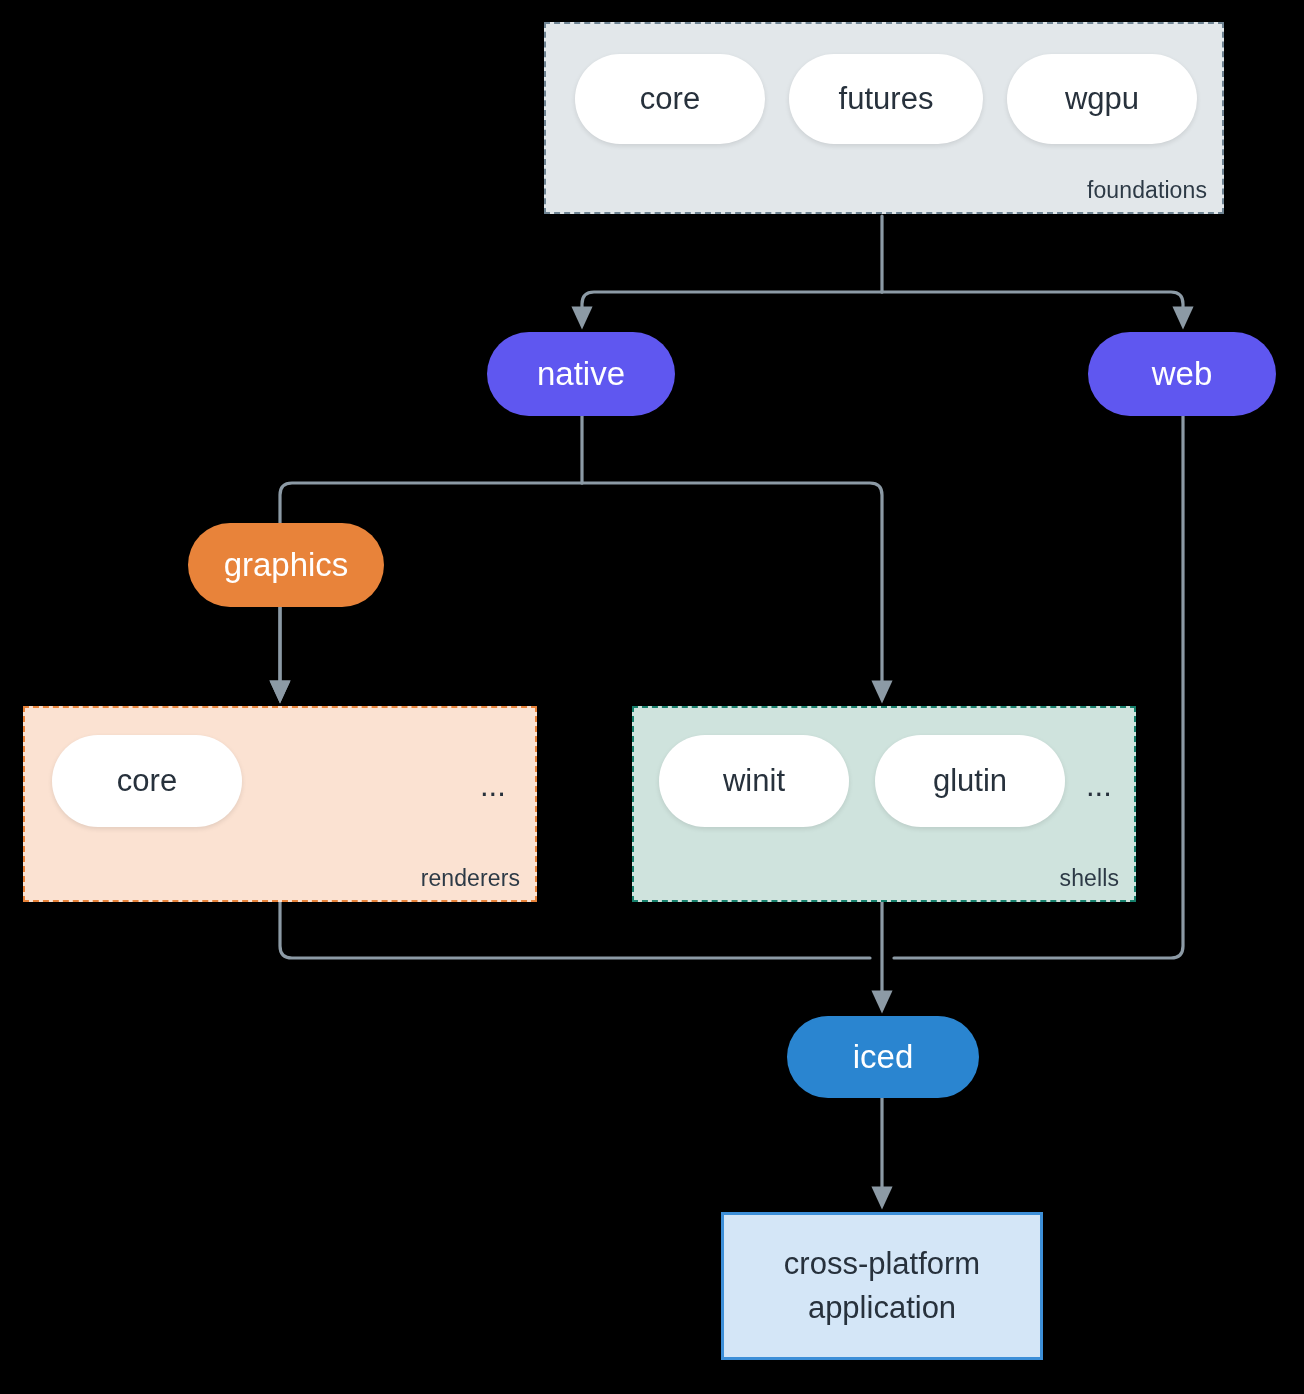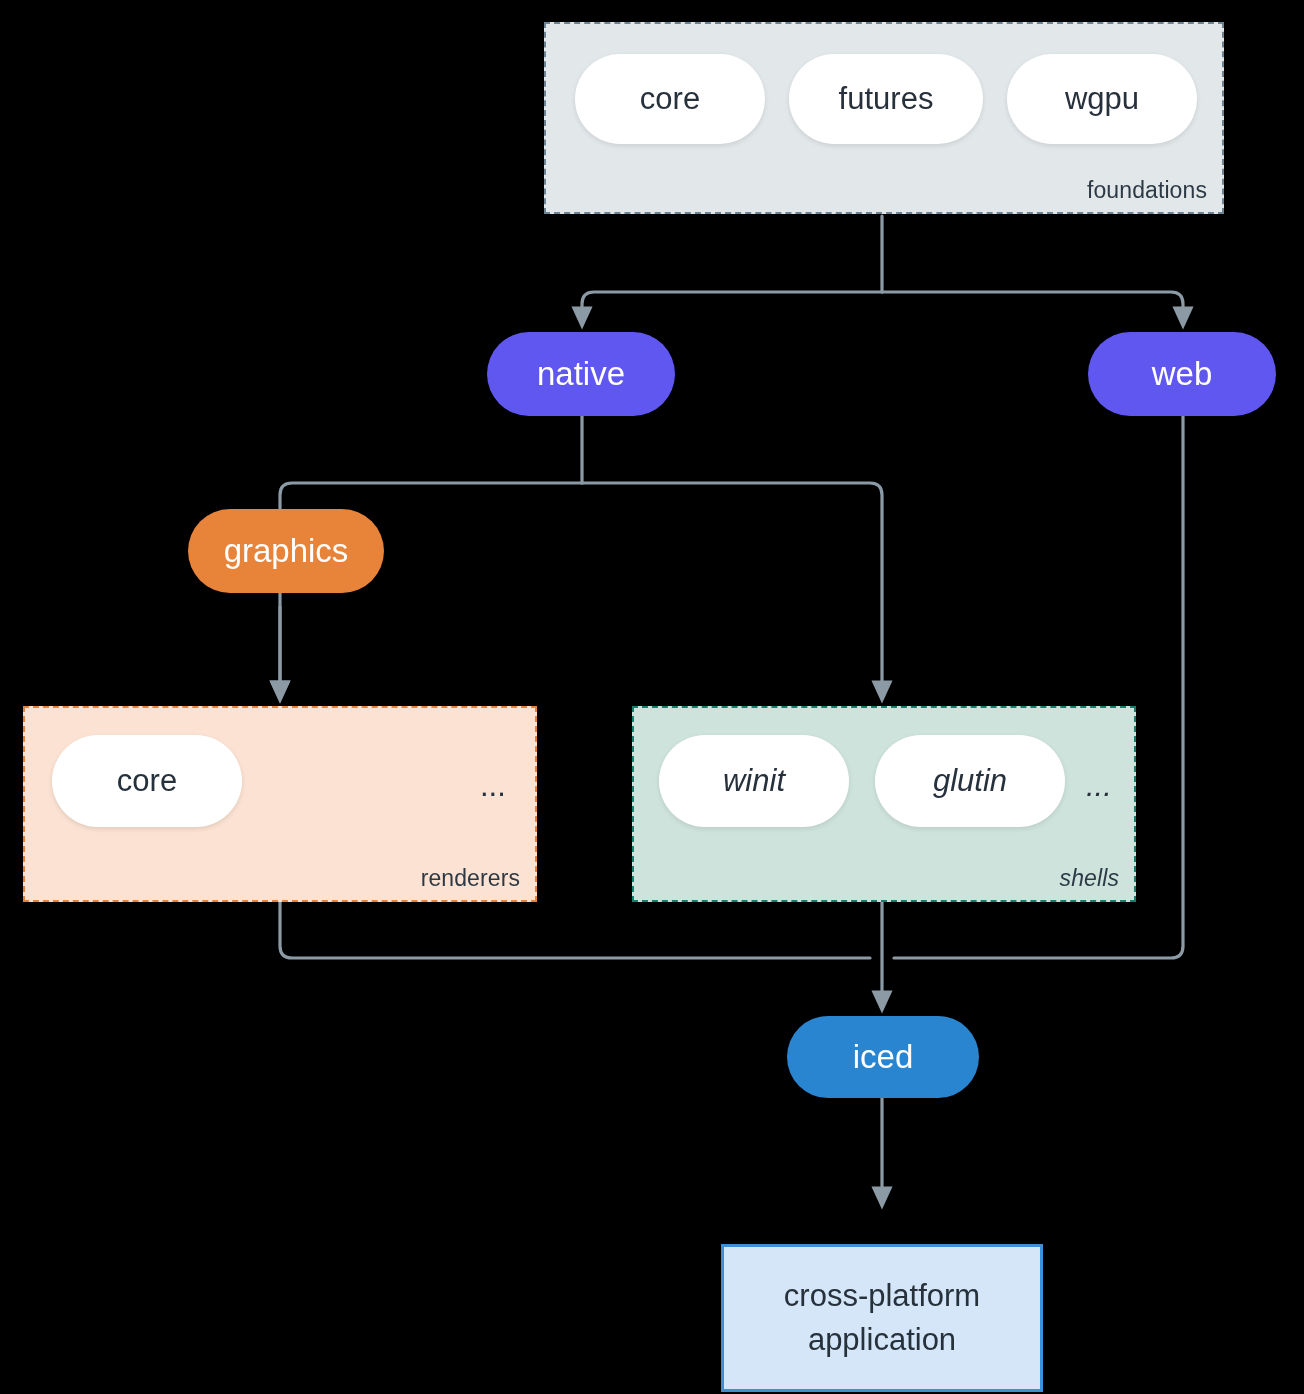--- a/index.html
+++ b/index.html
@@ -45,21 +45,20 @@
   }
   #group-renderers {
     left: 23px; top: 706px; width: 514px; height: 196px;
     background: #fbe2d2;
     border: 2px dashed #e8833a;
   }
   #group-shells {
     left: 632px; top: 706px; width: 504px; height: 196px;
     background: #cfe3dd;
     border: 2px dashed #17806c;
-    font-style: italic;
   }
 
   
   .chip {
     position: absolute;
     display: flex;
     align-items: center;
     justify-content: center;
     background: #ffffff;
     border-radius: 999px;
@@ -81,39 +80,38 @@
     display: flex;
     align-items: center;
     justify-content: center;
     border-radius: 999px;
     font-size: 33px;
     color: #ffffff;
     white-space: nowrap;
   }
   #node-native { left: 487px; top: 332px; width: 188px; height: 84px; background: #5f57f0; }
   #node-web    { left: 1088px; top: 332px; width: 188px; height: 84px; background: #5f57f0; }
-  #node-graphics { left: 188px; top: 509px; width: 196px; height: 84px; background: #e8833a; }
+  #node-graphics { left: 188px; top: 523px; width: 196px; height: 84px; background: #e8833a; }
   #node-iced   { left: 787px; top: 1016px; width: 192px; height: 82px; background: #2a85d0; }
 
   
   #node-application {
     position: absolute;
     left: 721px; top: 1212px; width: 322px; height: 148px;
     background: #d4e6f7;
     border: 3px solid #3d8fd8;
     box-sizing: border-box;
     display: flex;
     flex-direction: column;
     align-items: center;
     justify-content: center;
     font-size: 31px;
     color: #27313c;
     line-height: 1.42;
     text-align: center;
-    margin-top: 32px;
   }
 </style>
 </head>
 <body>
 
 <div id="canvas">
 
   <svg class="edges" viewBox="0 0 1304 1394" xmlns="http://www.w3.org/2000/svg">
     <defs>
       <marker id="arrow" markerWidth="9" markerHeight="9" refX="4.2" refY="4.2" orient="auto" markerUnits="strokeWidth">

